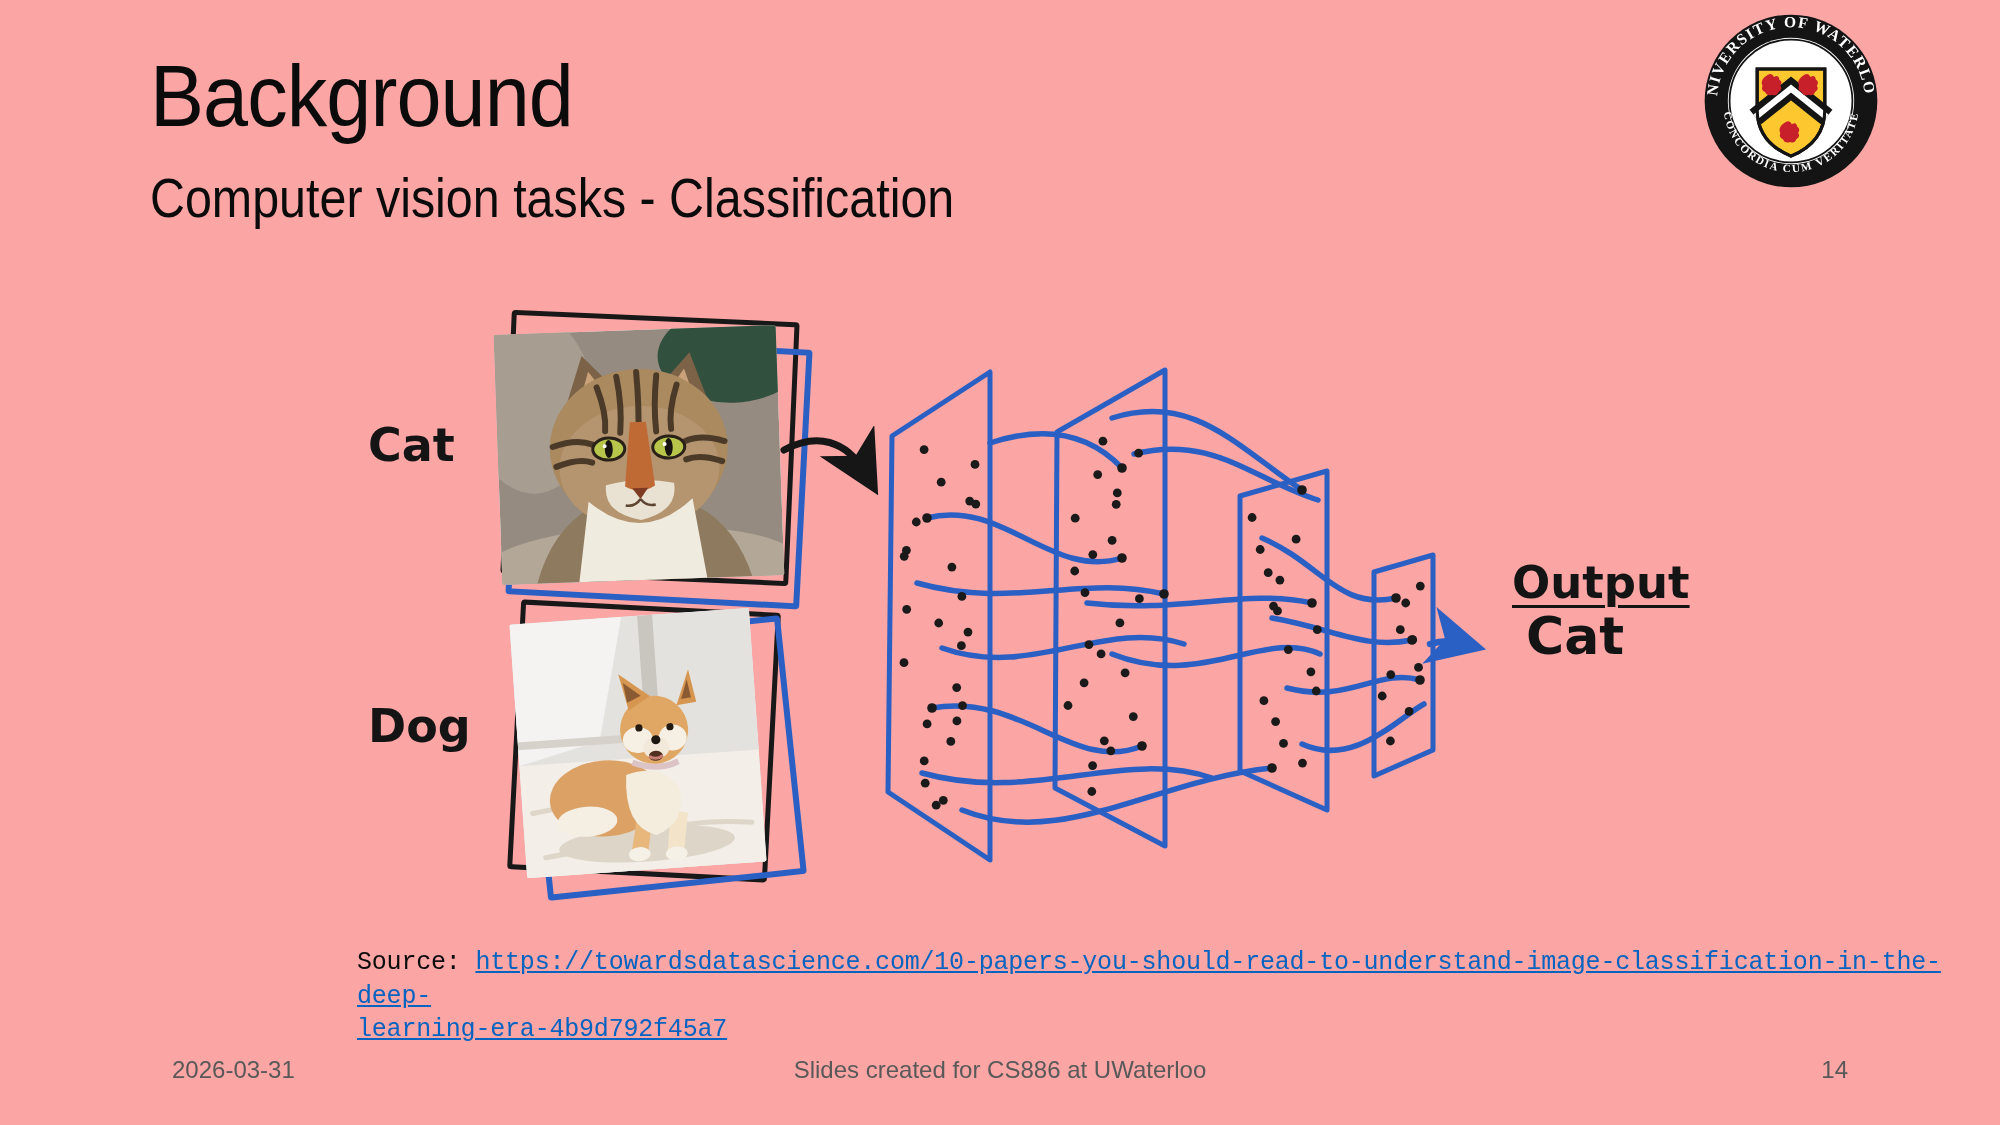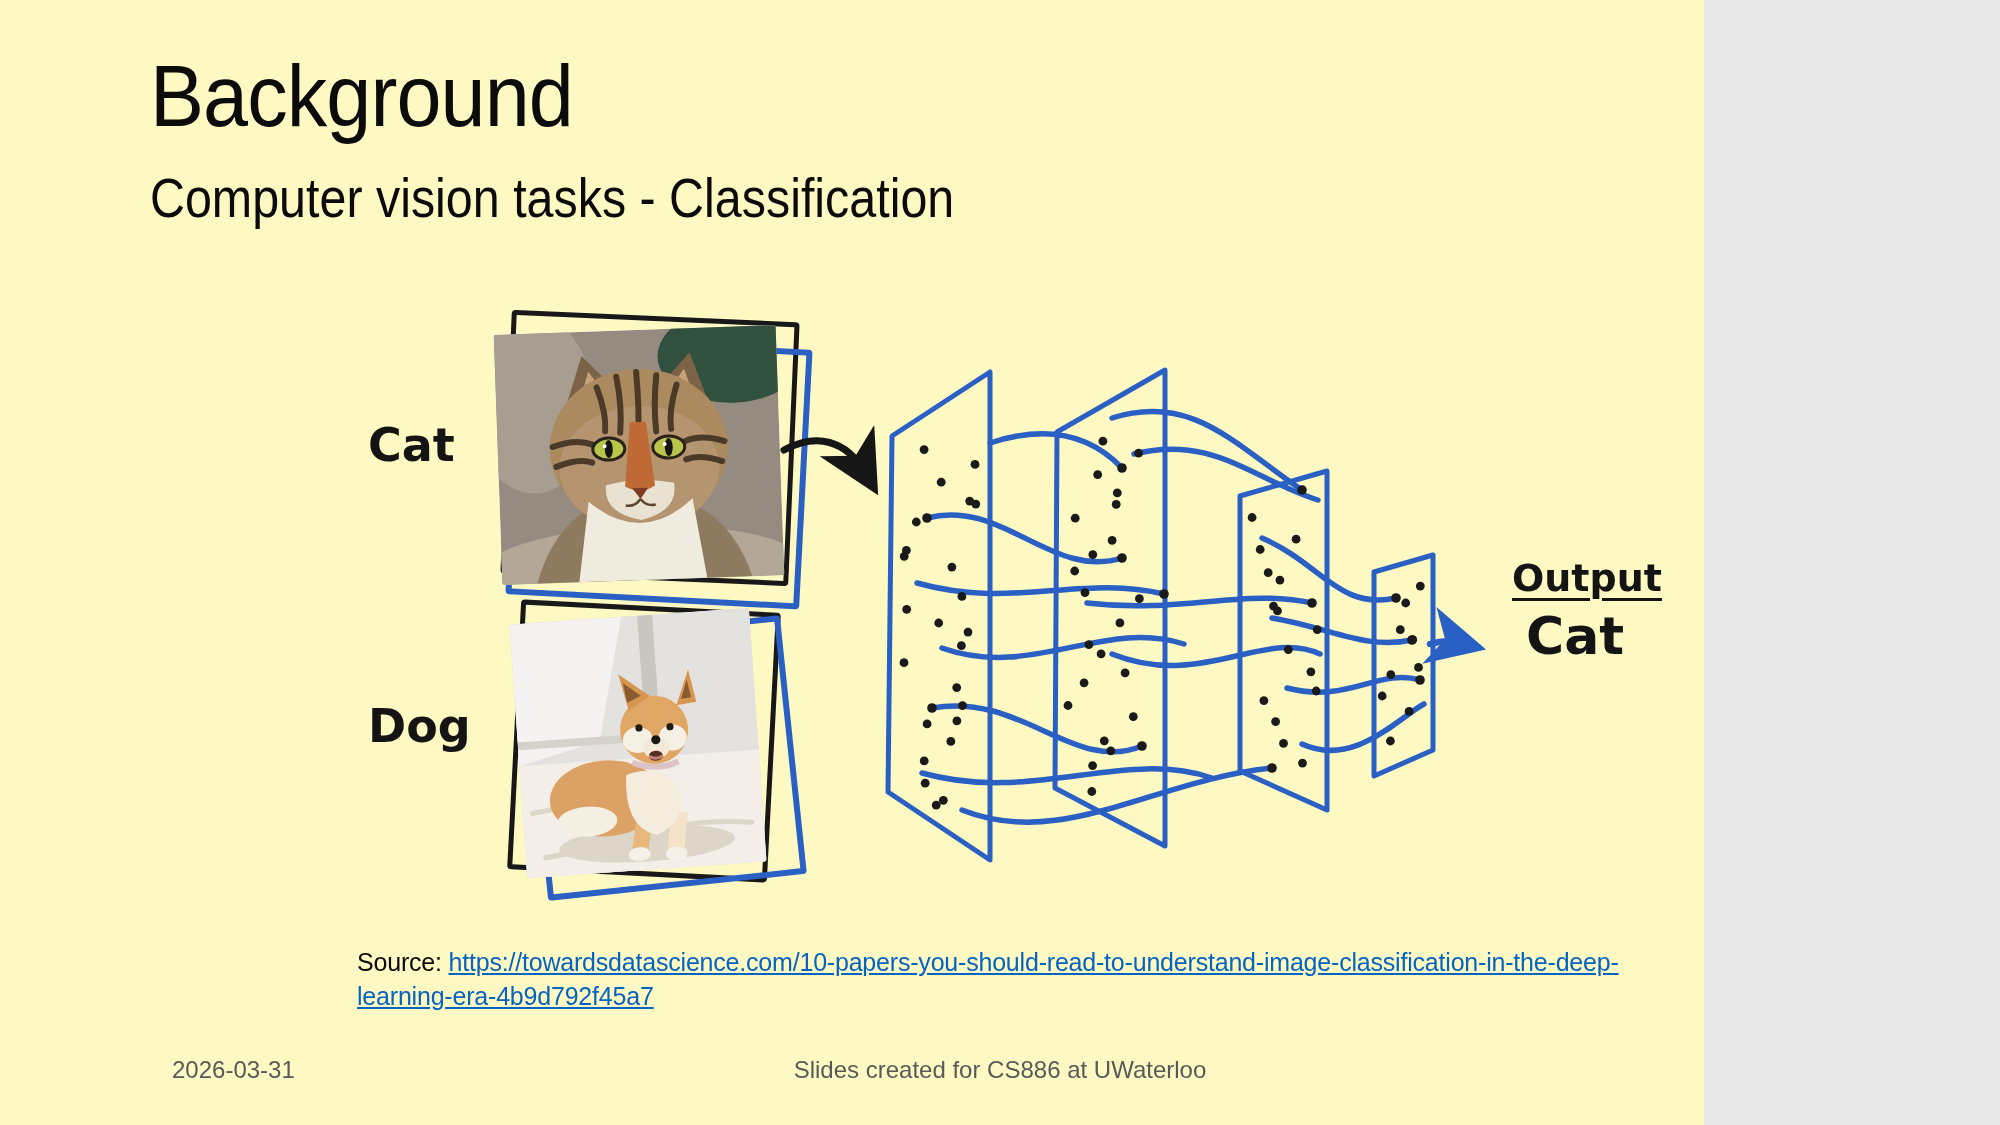--- a/index.html
+++ b/index.html
@@ -1,17 +1,17 @@
 <!DOCTYPE html>
 <html style="--network-blue: #2A5FC4; --link-blue: #0563C1; --footer-gray: #595959; --logo-gold: #FDC82F; --logo-red: #C8202A; --ink-black: #181818;"><head>
 <meta charset="utf-8">
 <style>
   html,body{margin:0;padding:0;background:#e8e8e8;}
   .slide{
-    position:relative;width:1704px;height:1125px;background:#fef9c3;
+    position:relative;width:2000px;height:1125px;background:#fca5a5;
     overflow:hidden;font-family:"Liberation Sans",sans-serif;color:#000;
   }
   .abs{position:absolute;}
 
   
   .title{
     left:150px;top:50px;font-size:88px;font-weight:300;line-height:1.05;
     letter-spacing:-1px;transform:scaleX(.92);transform-origin:left top;color:#0b0b0b;
   }
   .subtitle{
@@ -20,21 +20,21 @@
   }
 
   
   .logo{left:1702px;top:12px;width:178px;height:178px;}
 
   
   .hand{font-family:"DejaVu Sans",sans-serif;color:#141414;text-align:center;}
   .cat-label{left:368px;top:418px;font-size:46px;font-weight:600;}
   .dog-label{left:368px;top:699px;font-size:46px;font-weight:600;}
   .output-label{
-    left:1512px;top:556px;font-size:38px;font-weight:600;
+    left:1512px;top:556px;font-size:45px;font-weight:600;
     text-decoration:underline;text-decoration-thickness:3px;text-underline-offset:7px;
   }
   .output-value{left:1526px;top:606px;font-size:52px;font-weight:800;}
 
   
   .frame{position:absolute;border-radius:4px;background:transparent;}
   .frame.black{border:5px solid #181818;}
   .frame.blue{border:6px solid var(--network-blue,#2a5fc4);}
   .photo{position:absolute;overflow:hidden;border-radius:2px;background:#ddd;}
   .photo svg{display:block;}
@@ -47,21 +47,21 @@
   .dog-frame-blue{left:534px;top:628px;width:248px;height:248px;transform:rotate(-6deg);}
   .dog-photo{left:518px;top:616px;width:240px;height:254px;transform:rotate(-4deg);}
 
   
   .net{left:872px;top:348px;width:620px;height:540px;}
   .net path.plane{fill:none;stroke:var(--network-blue,#2a5fc4);stroke-width:5;stroke-linejoin:round;}
   .net path.conn{fill:none;stroke:var(--network-blue,#2a5fc4);stroke-width:5.5;stroke-linecap:round;}
   .in-arrow{left:776px;top:426px;width:108px;height:82px;}
 
   
-  .source{left:357px;top:946px;font-size:25px;line-height:1.34;letter-spacing:-.2px;}
+  .source{left:357px;top:946px;font-size:25px;line-height:1.34;letter-spacing:-.2px;font-family:Liberation Mono, monospace;}
   .source .prefix{color:#0b0b0b;}
   .source a{color:var(--link-blue,#0563c1);text-decoration:underline;cursor:pointer;}
 
   
   .footer{left:0;top:1056px;width:2000px;height:40px;color:var(--footer-gray,#595959);font-size:24px;}
   .footer .date{position:absolute;left:152px;top:0;margin-left:20px;}
   .footer .center{position:absolute;left:0;width:2000px;text-align:center;top:0;}
   .footer .page{position:absolute;right:152px;top:0;}
 </style>
 </head>

